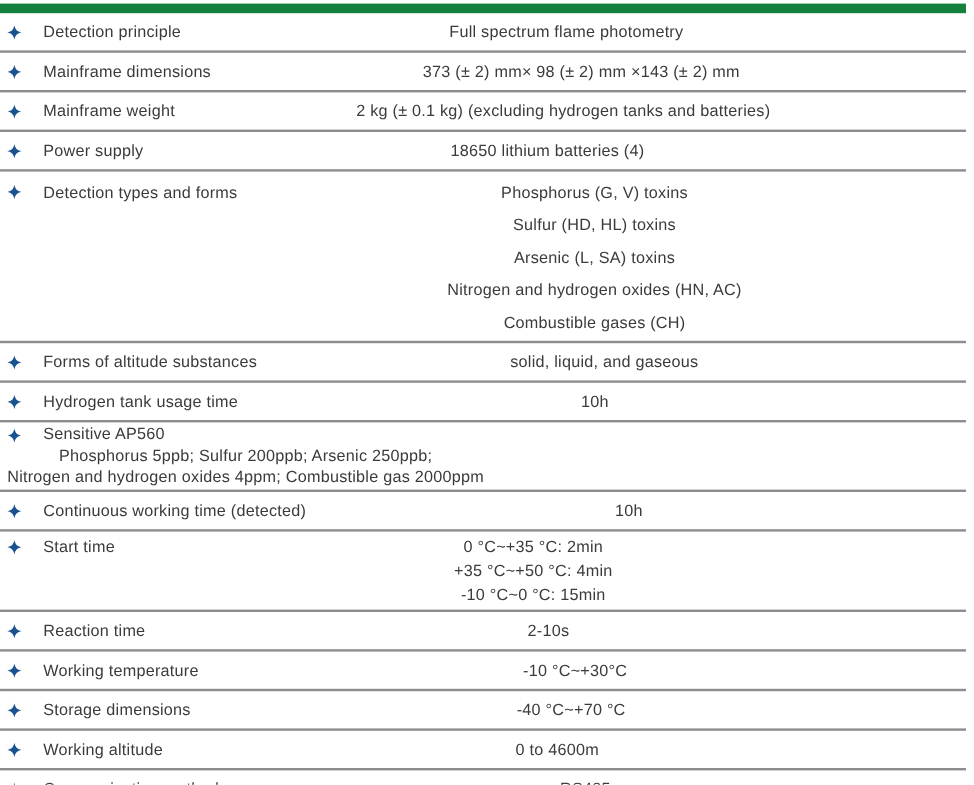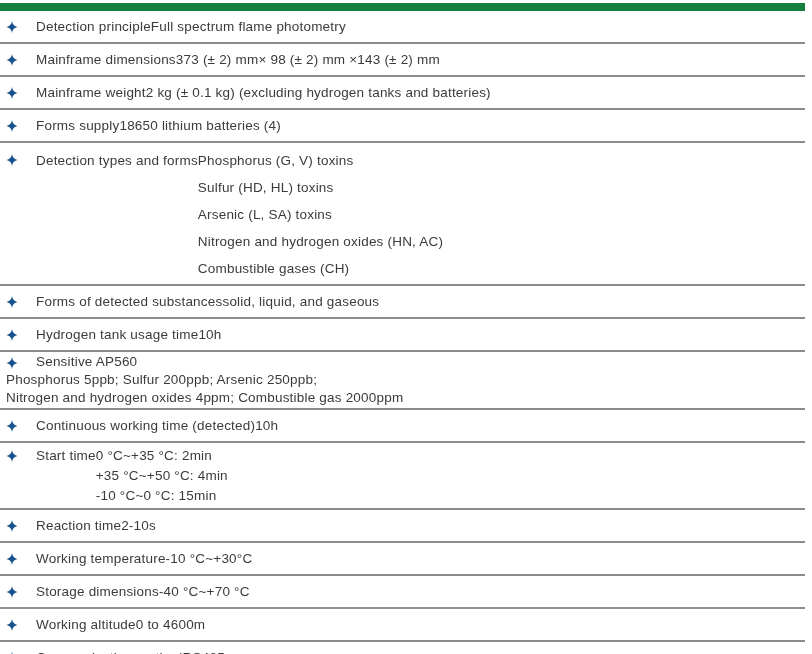--- a/index.html
+++ b/index.html
@@ -45,21 +45,21 @@
     margin-top: 3.5px;
     flex: 0 0 auto;
   }
   .spec-row.loose .bullet  { margin-top: 7px; }
   .spec-row.medium .bullet { margin-top: 4px; }
   .row-label {
     letter-spacing: 0.2px;
   }
   .values-cell {
     flex: 1 1 auto;
-    text-align: left;
+    text-align: center;
     letter-spacing: 0.2px;
   }
   .value-line { display: block; }
 </style>
 </head>
 <body>
 
 <div class="spec-table" id="spec-table">
   <div class="spec-row">
     <div class="label-cell">
@@ -95,21 +95,21 @@
     <div class="values-cell">
         <span class="value-line">2 kg (± 0.1 kg) (excluding hydrogen tanks and batteries)</span>
       </div>
   </div>
 
   <div class="spec-row">
     <div class="label-cell">
       <svg class="bullet" viewBox="0 0 16 16" xmlns="http://www.w3.org/2000/svg" aria-hidden="true">
         <path d="M8,0 C8.9,4.9 11.1,7.1 16,8 C11.1,8.9 8.9,11.1 8,16 C7.1,11.1 4.9,8.9 0,8 C4.9,7.1 7.1,4.9 8,0 Z" fill="#19538f"></path>
       </svg>
-      <span class="row-label">Forms supply</span>
+      <span class="row-label">Power supply</span>
     </div>
     <div class="values-cell">
         <span class="value-line">18650 lithium batteries (4)</span>
       </div>
   </div>
 
   <div class="spec-row loose">
     <div class="label-cell">
       <svg class="bullet" viewBox="0 0 16 16" xmlns="http://www.w3.org/2000/svg" aria-hidden="true">
         <path d="M8,0 C8.9,4.9 11.1,7.1 16,8 C11.1,8.9 8.9,11.1 8,16 C7.1,11.1 4.9,8.9 0,8 C4.9,7.1 7.1,4.9 8,0 Z" fill="#19538f"></path>
@@ -123,21 +123,21 @@
         <span class="value-line">Nitrogen and hydrogen oxides (HN, AC)</span>
         <span class="value-line">Combustible gases (CH)</span>
       </div>
   </div>
 
   <div class="spec-row">
     <div class="label-cell">
       <svg class="bullet" viewBox="0 0 16 16" xmlns="http://www.w3.org/2000/svg" aria-hidden="true">
         <path d="M8,0 C8.9,4.9 11.1,7.1 16,8 C11.1,8.9 8.9,11.1 8,16 C7.1,11.1 4.9,8.9 0,8 C4.9,7.1 7.1,4.9 8,0 Z" fill="#19538f"></path>
       </svg>
-      <span class="row-label">Forms of detected substances</span>
+      <span class="row-label">Forms of altitude substances</span>
     </div>
     <div class="values-cell">
         <span class="value-line">solid, liquid, and gaseous</span>
       </div>
   </div>
 
   <div class="spec-row">
     <div class="label-cell">
       <svg class="bullet" viewBox="0 0 16 16" xmlns="http://www.w3.org/2000/svg" aria-hidden="true">
         <path d="M8,0 C8.9,4.9 11.1,7.1 16,8 C11.1,8.9 8.9,11.1 8,16 C7.1,11.1 4.9,8.9 0,8 C4.9,7.1 7.1,4.9 8,0 Z" fill="#19538f"></path>

